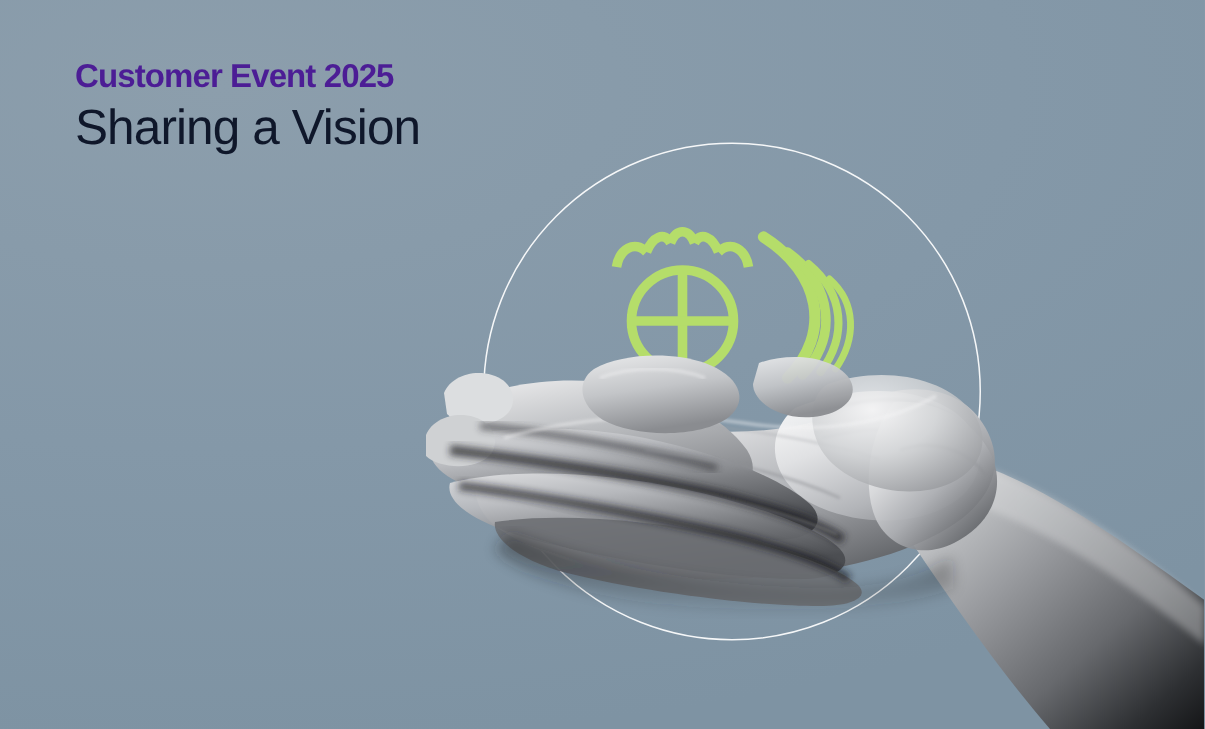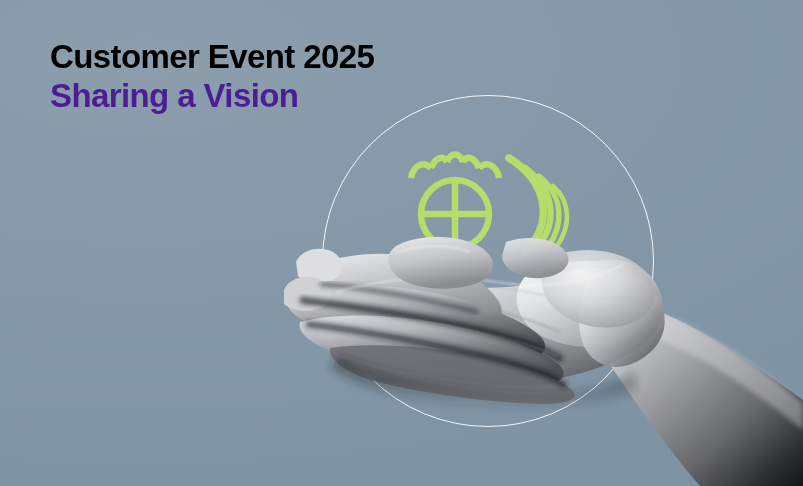--- a/index.html
+++ b/index.html
@@ -20,29 +20,29 @@
   }
   
   .headline{
     position:absolute;left:50px;top:40px;
     line-height:1.0;
     letter-spacing:-0.6px;
     z-index:40;
   }
   .headline .line1{
     display:block;
-    font-size:33px;font-weight:bold;
-    color:#000000;
+    font-size:22px;font-weight:bold;
+    color:#4c1d95;
     margin-bottom:6px;
     white-space:nowrap;
   }
   .headline .line2{
     display:block;
-    font-size:33px;font-weight:bold;
-    color:#4c1d95;
+    font-size:33px;font-weight:normal;
+    color:#0f172a;
     white-space:nowrap;
   }
   
   .ring-outline{
     position:absolute;
     left:322px;top:95px;
     width:332px;height:332px;
     border-radius:50%;
     border:1.4px solid rgba(255,255,255,0.92);
     box-sizing:border-box;

